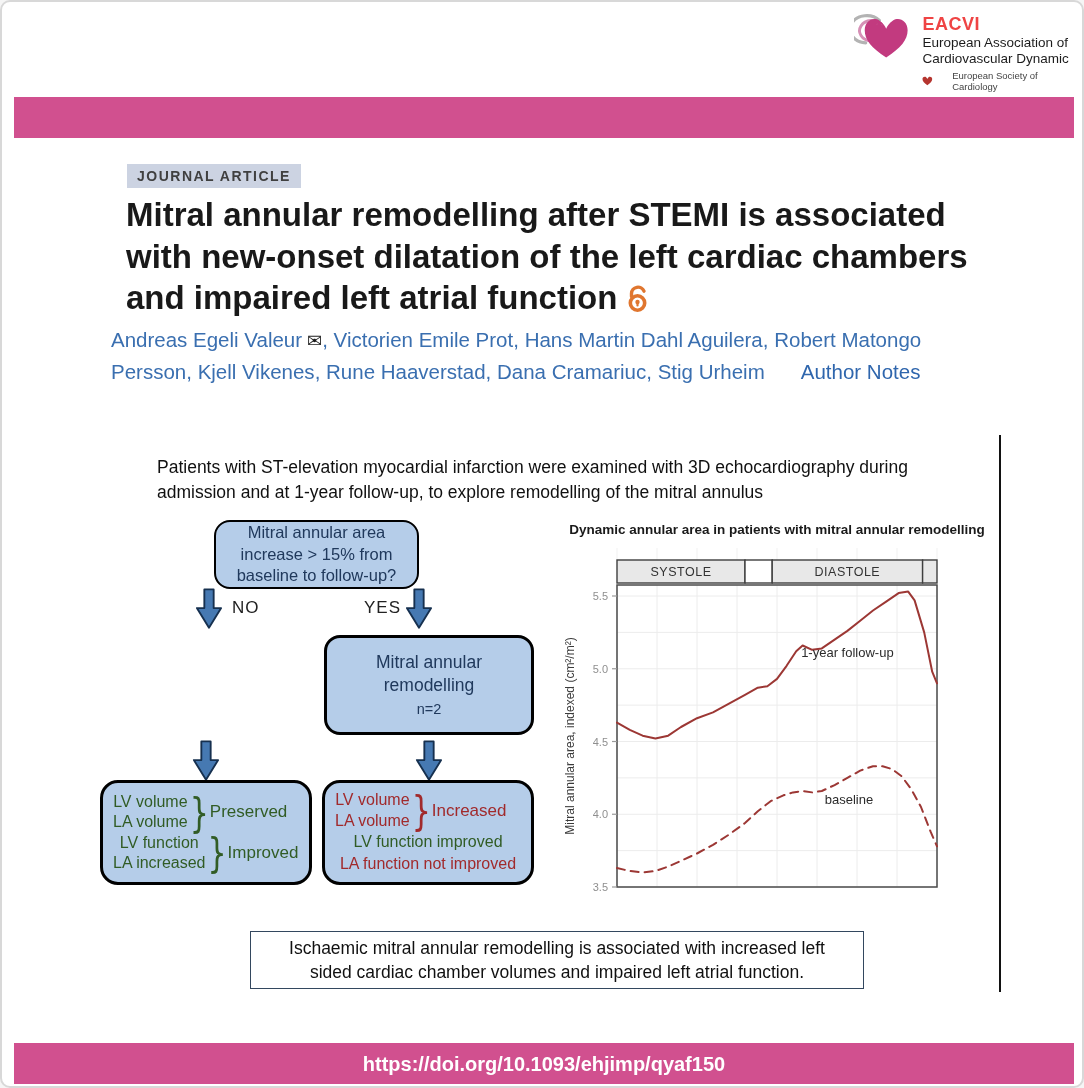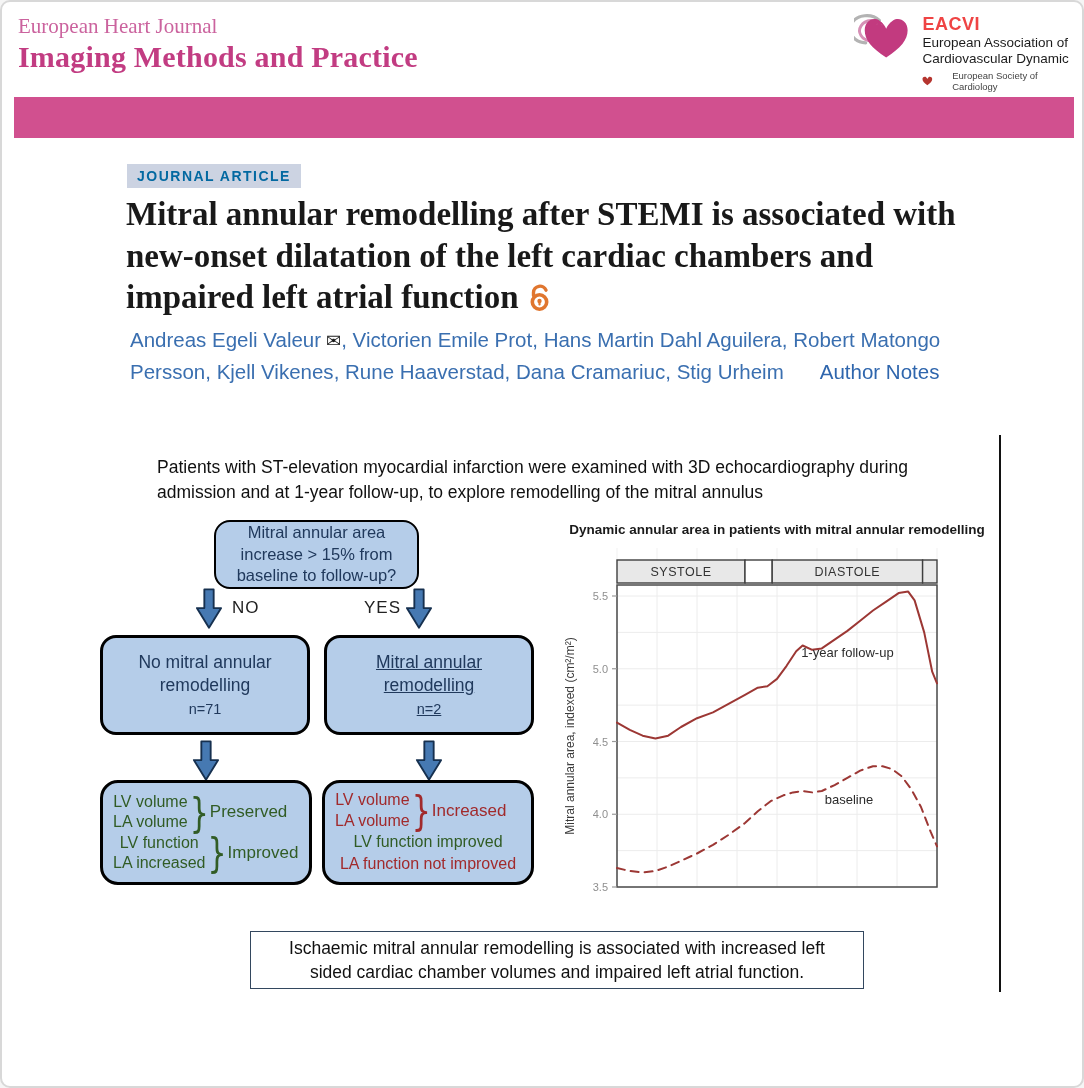--- a/index.html
+++ b/index.html
@@ -15,42 +15,42 @@
   .logo-block { position:absolute; left:852px; top:8px; display:flex; align-items:flex-start; gap:8px; }
   .logo-text { padding-top:4px; }
   .logo-acronym { font-size:18px; font-weight:bold; color:#ef4444; letter-spacing:0.5px; }
   .logo-org { font-size:13.5px; color:#1c1c1c; line-height:1.15; }
   .esc-row { display:flex; align-items:center; gap:19px; margin-top:4px; }
   .esc-label { font-size:9.5px; color:#444; }
   .band { position:absolute; left:12px; width:1060px; height:41px; }
   .band.top { top:95px; }
   .band.bottom { top:1041px; line-height:42px; text-align:center; color:#fff; font-weight:bold; font-size:20px; }
   
-  .badge { position:absolute; left:125px; top:162px; background:#ccd3e2; color:#0369a1;
+  .badge { position:absolute; left:125px; top:162px; background:#ccd3e2; color:#404040;
     font-size:14px; font-weight:bold; letter-spacing:1.5px; padding:4px 10px; }
   .title { position:absolute; left:124px; top:192px; width:842px;
-    font-family:Liberation Serif, serif; font-weight:bold; font-size:33px; line-height:1.26; color:#191919; }
+    font-family:Liberation Sans, sans-serif; font-weight:bold; font-size:33px; line-height:1.26; color:#191919; }
   .oa-icon { display:inline-block; vertical-align:-3px; margin-left:8px; }
-  .authors { position:absolute; left:128px; top:322px; width:828px; font-size:20.5px; line-height:1.55; color:#3a6fb0; }
+  .authors { position:absolute; left:109px; top:322px; width:828px; font-size:20.5px; line-height:1.55; color:#3a6fb0; }
   .author-link { color:#3a6fb0; cursor:pointer; }
   .envelope { color:#1a1a1a; font-size:18px; }
   .author-sep { color:#3a6fb0; }
   .author-notes { color:#2f66ad; margin-left:36px; cursor:pointer; }
   
   .figure { position:absolute; left:130px; top:433px; width:870px; height:557px; }
   .fig-rule { position:absolute; left:867px; top:0; width:2px; height:557px; background:#121212; }
   .intro { position:absolute; left:25px; top:20px; width:812px; font-size:17.5px; line-height:1.45; color:#101010; }
   
   .fc-box { position:absolute; background:#b5cde9; border:3px solid #000000; border-radius:16px;
     color:#20395c; text-align:center; display:flex; flex-direction:column; justify-content:center; }
   .fc-question { left:82px; top:85px; width:205px; height:69px; border-width:2.5px; font-size:16.5px; line-height:1.32; padding:0 8px; }
   .fc-mid { width:210px; height:100px; font-size:17.5px; line-height:1.35; }
   .fc-mid .n { font-size:14.5px; margin-top:2px; }
   .fc-no { left:-32px; top:200px; }
-  .fc-yes { left:192px; top:200px;text-decoration:underline; }
+  .fc-yes { left:192px; top:200px; }
   .fc-out { width:212px; height:105px; border-radius:18px; text-align:center; padding:8px 10px; justify-content:center; }
   .fc-out-no { left:-32px; top:345px; }
   .fc-out-yes { left:190px; top:345px; }
   .decision-label { position:absolute; font-size:17px; color:#222; letter-spacing:1px; }
   .block-arrow { position:absolute; width:28px; height:42px; }
   .oc-group { display:flex; align-items:center; }
   .oc-items { display:flex; flex-direction:column; font-size:16px; line-height:1.28; }
   .brace { font-family:"DejaVu Sans", sans-serif; font-size:30px; font-weight:normal;
     transform:scaleY(1.35); margin:0 1px 0 2px; }
   .oc-result { font-size:17px; }
@@ -62,24 +62,20 @@
   
   .conclusion { position:absolute; left:248px; top:929px; width:614px; height:58px; border:1.5px solid #33475e;
     background:#fff; display:flex; align-items:center; justify-content:center; }
   .conclusion-text { width:580px; text-align:center; font-size:17.5px; line-height:1.4; color:#101010; }
 </style>
 </head>
 <body>
 
 <div class="page">
 
-  <div class="masthead">
-    <div class="journal-name">European Heart Journal</div>
-    <div class="journal-subtitle">Imaging Methods and Practice</div>
-  </div>
 
   <div class="logo-block">
     <svg width="62" height="58" viewBox="0 0 62 58">
       <path d="M26 10 A17 14 0 1 0 12 33" fill="none" stroke="#b3b3b3" stroke-width="3.2" stroke-linecap="round"></path>
       <path d="M28 14 A12.5 10.5 0 1 0 17 31" fill="none" stroke="#d690b6" stroke-width="3" stroke-linecap="round"></path>
       <path d="M33 48 C18 38 11 30 11 20 C11 10 20 6 26 10 C30 12.5 32 16 33 18.5 C34 16 36 12.5 40 10 C46 6 55 10 55 20 C55 30 48 38 33 48 Z" fill="#c23a7f"></path>
       <path d="M22 15 C24 12.5 29 13 31 17 C29 13.5 25 12 22 15 Z" fill="#e7a8c9" opacity="0.9"></path>
     </svg>
     <div class="logo-text">
       <div class="logo-acronym">EACVI</div>
@@ -121,24 +117,20 @@
     <svg class="block-arrow" style="left:63px; top:153px;" viewBox="0 0 30 44">
       <path d="M10 1 h10 v20 h8 L15 42 L2 21 h8 Z" fill="#4679b2" stroke="#16304f" stroke-width="2" stroke-linejoin="round"></path>
     </svg>
     <span class="decision-label" style="left:100px; top:163px;">NO</span>
 
     <svg class="block-arrow" style="left:273px; top:153px;" viewBox="0 0 30 44">
       <path d="M10 1 h10 v20 h8 L15 42 L2 21 h8 Z" fill="#4679b2" stroke="#16304f" stroke-width="2" stroke-linejoin="round"></path>
     </svg>
     <span class="decision-label" style="left:232px; top:163px;">YES</span>
 
-    <div class="fc-box fc-mid fc-no">
-      <span style="padding:0 26px;">No mitral annular remodelling</span>
-      <span class="n">n=71</span>
-    </div>
     <div class="fc-box fc-mid fc-yes">
       <span style="padding:0 40px;">Mitral annular remodelling</span>
       <span class="n">n=2</span>
     </div>
 
     <svg class="block-arrow" style="left:60px; top:305px;" viewBox="0 0 30 44">
       <path d="M10 1 h10 v20 h8 L15 42 L2 21 h8 Z" fill="#4679b2" stroke="#16304f" stroke-width="2" stroke-linejoin="round"></path>
     </svg>
     <svg class="block-arrow" style="left:283px; top:305px;" viewBox="0 0 30 44">
       <path d="M10 1 h10 v20 h8 L15 42 L2 21 h8 Z" fill="#4679b2" stroke="#16304f" stroke-width="2" stroke-linejoin="round"></path>
@@ -227,14 +219,17 @@
           <path d="M57.0 350.1 L69.8 353.0 L82.6 354.4 L95.4 353.0 L108.2 348.6 L121.0 342.8 L137.0 335.5 L153.0 326.8 L169.0 316.6 L185.0 305.0 L197.8 293.3 L210.6 283.2 L223.4 277.3 L233.0 274.4 L242.6 273.0 L252.2 274.4 L261.8 273.0 L274.6 267.1 L287.4 259.9 L300.2 252.6 L313.0 248.2 L322.6 248.2 L332.2 251.1 L341.8 258.4 L351.4 271.5 L361.0 289.0 L370.6 313.7 L377.0 328.3" fill="none" stroke="#9c3734" stroke-width="2" stroke-linejoin="round" stroke-linecap="round" stroke-dasharray="8 6"></path>
           <text x="289" y="286.06499999999994" text-anchor="middle" font-size="13" fill="#2b2b2b" font-family="Liberation Sans, sans-serif">baseline</text>
         </svg></div>
 
   </div>
 
   <div class="conclusion">
     <div class="conclusion-text">Ischaemic mitral annular remodelling is associated with increased left sided cardiac chamber volumes and impaired left atrial function.</div>
   </div>
 
+  <div class="band bottom" style="background: rgb(209, 80, 143);">
+    <span>https://doi.org/10.1093/ehjimp/qyaf150</span>
+  </div>
 
 </div>
 
 </body></html>

